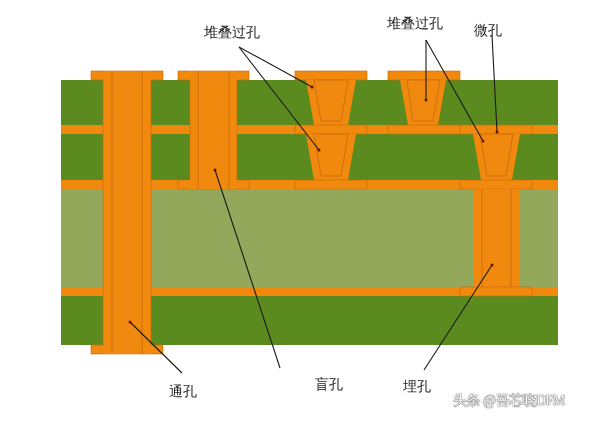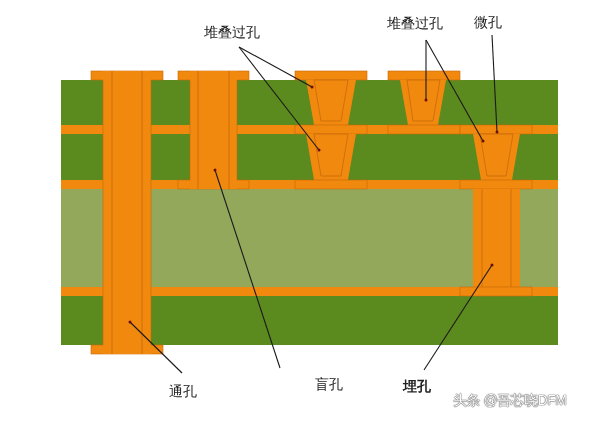--- a/index.html
+++ b/index.html
@@ -1,19 +1,19 @@
 <!DOCTYPE html>
 <html><head>
   <meta charset="utf-8">
   <style>
     html, body { margin: 0; padding: 0; background: #ffffff; }
     body { width: 600px; height: 421px; position: relative; overflow: hidden; font-family: "DejaVu Sans", sans-serif; }
     #diagram { position: absolute; left: 0; top: 0; }
     .label { position: absolute; font-size: 14px; color: #222222; white-space: nowrap; font-family: "DejaVu Sans", sans-serif; }
-    .watermark { position: absolute; font-size: 14px; color: #ffffff; white-space: nowrap; text-shadow: 0 0 1px #555, 0 0 1px #555, 0 0 1px #555; letter-spacing: -0.5px; font-family: Liberation Sans, sans-serif; }
+    .watermark { position: absolute; font-size: 14px; color: #ffffff; white-space: nowrap; text-shadow: 0 0 1px #555, 0 0 1px #555, 0 0 1px #555; letter-spacing: -0.5px; font-family: Liberation Serif, serif; }
   </style>
 </head>
 <body>
 
 <svg id="diagram" width="600" height="421" viewBox="0 0 600 421" xmlns="http://www.w3.org/2000/svg">
 
   <g>
     <rect x="61" y="80" width="497" height="45" fill="#5b8a1e"></rect>
     <rect x="61" y="125" width="497" height="9" fill="#f0890e"></rect>
     <rect x="61" y="134" width="497" height="46" fill="#5b8a1e"></rect>
@@ -97,17 +97,17 @@
     <circle cx="483" cy="141" r="1.5"></circle>
     <circle cx="497" cy="132" r="1.5"></circle>
     <circle cx="130" cy="322" r="1.5"></circle>
     <circle cx="215" cy="170" r="1.5"></circle>
     <circle cx="492" cy="265" r="1.5"></circle>
   </g>
 </svg>
 
 <div class="label" style="left:204px; top:24px;font-family:Liberation Mono, monospace;">堆叠过孔</div>
 <div class="label" style="left:387px; top:15px;">堆叠过孔</div>
-<div class="label" style="left:474px; top:14px;">微孔</div>
+<div class="label" style="left:474px; top:22px;">微孔</div>
 <div class="label" style="left:169px; top:383px;text-align:center;">通孔</div>
 <div class="label" style="left:271px; top:376px;margin-left:44px;">盲孔</div>
-<div class="label" style="left:403px; top:378px;font-weight:bold;">埋孔</div>
+<div class="label" style="left:403px; top:378px;">埋孔</div>
 <div class="watermark" style="left:453px; top:392px;">头条 @吾芯晓DFM</div>
 
 </body></html>

